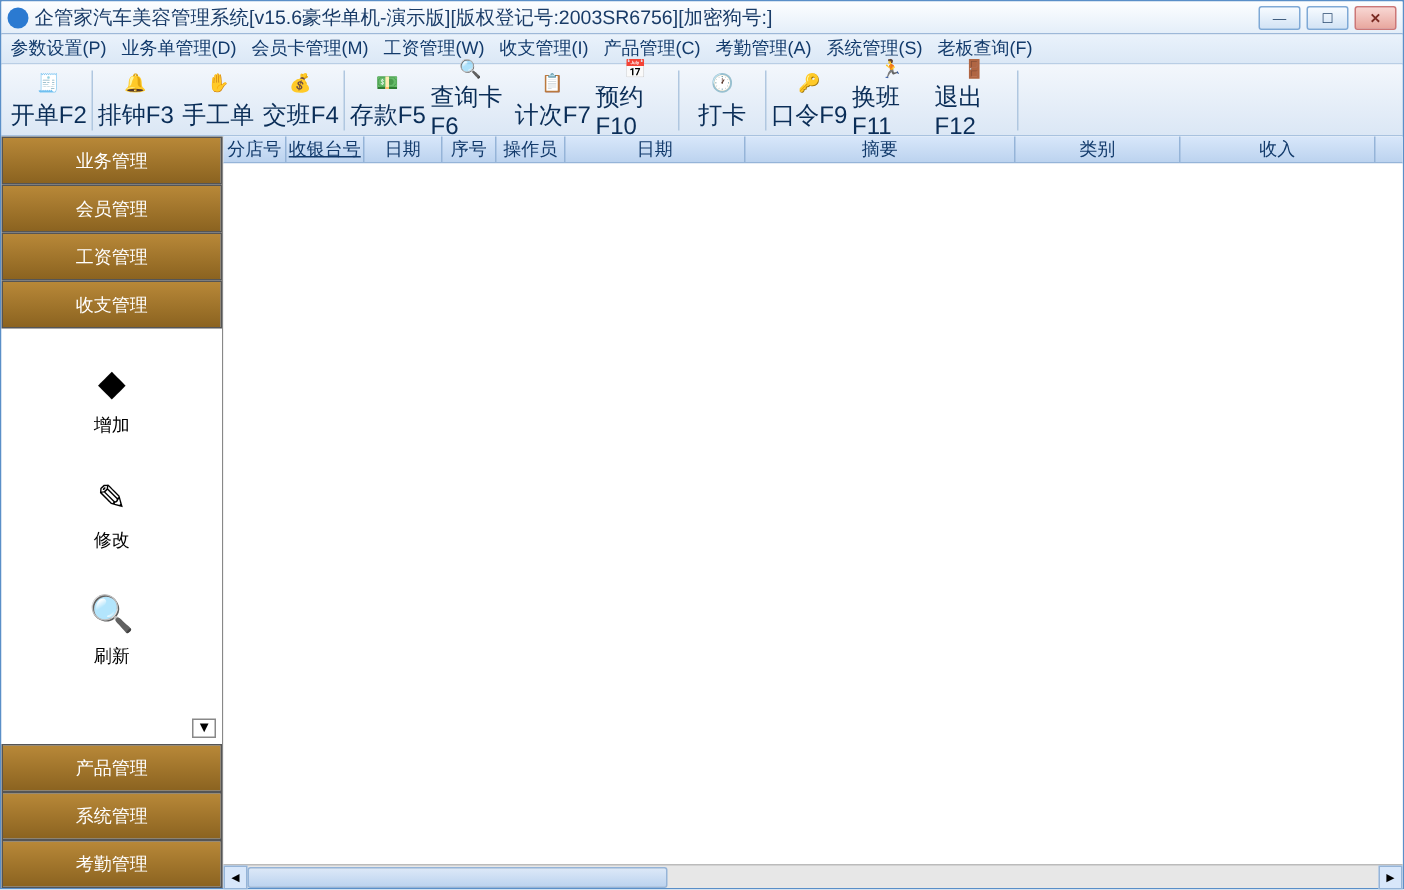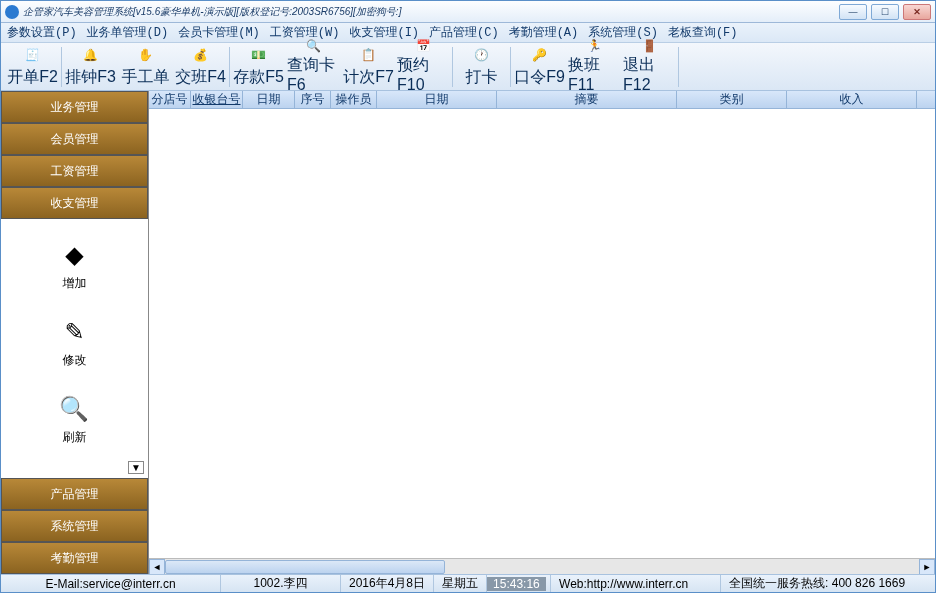--- a/index.html
+++ b/index.html
@@ -2,27 +2,27 @@
 <html><head>
 <meta charset="utf-8">
 <style>
 * { box-sizing: border-box; margin: 0; padding: 0; }
 body { font-family: "SimSun", "宋体", sans-serif; font-size: 12px; background: #fff; width: 936px; height: 593px; overflow: hidden; }
 
 .window { width: 936px; height: 593px; border: 1px solid #5a8fc8; background: #fff; display: flex; flex-direction: column; }
 
 .titlebar { height: 22px; background: linear-gradient(#fdfeff, #e4eef9); display: flex; align-items: center; padding: 0 4px; border-bottom: 1px solid #9db8d8; }
 .titlebar-icon { width: 14px; height: 14px; border-radius: 50%; background: #2b7ad1; margin-right: 4px; display: inline-block; }
-.titlebar-text { flex: 1; color: #1a3c68; font-size: 10px; font-style: italic; }
+.titlebar-text { flex: 1; color: #1a3c68; font-size: 13px; }
 .win-controls { display: flex; gap: 4px; }
 .win-btn { width: 28px; height: 16px; background: linear-gradient(#f7fbff,#d2e3f5); border: 1px solid #7fa9d6; border-radius: 2px; display: flex; align-items: center; justify-content: center; font-size: 9px; color: #2b4a6f; cursor: pointer; }
 .win-btn.close { background: linear-gradient(#f8d7d3,#e8a79e); border-color:#c77; color:#7a2a22; font-weight:bold; }
 
 .menubar { height: 20px; background: linear-gradient(#eaf2fb,#dbe8f6); display: flex; align-items: center; padding: 0 6px; gap: 10px; border-bottom: 1px solid #b9cee5; }
-.menu-item { color: #123a6b; cursor: pointer; font-family: Liberation Mono, monospace; }
+.menu-item { color: #123a6b; cursor: pointer; }
 
 .toolbar { height: 48px; background: linear-gradient(#f3f7fc,#dbe7f5); border-bottom: 1px solid #a8c2df; display: flex; align-items: center; padding: 0 4px; }
 .tool-btn { width: 55px; height: 44px; display: flex; flex-direction: column; align-items: center; justify-content: center; gap: 2px; cursor: pointer; border: 1px solid transparent; }
 .tool-sep { width: 1px; height: 40px; background: #b0c7e0; margin: 0 1px; }
 .tool-icon { width: 20px; height: 20px; display:flex; align-items:center; justify-content:center; }
 .tool-label { font-size: 16px; color: #0a2d57; }
 
 .body-area { flex: 1; display: flex; min-height: 0; }
 
 .sidebar { width: 148px; background: #fff; border-right: 1px solid #888; display: flex; flex-direction: column; }
@@ -175,24 +175,13 @@
       <div class="hscroll">
         <div class="hscroll-btn">◄</div>
         <div class="hscroll-track">
             <div class="hscroll-thumb"></div>
           </div>
         <div class="hscroll-btn">►</div>
       </div>
     </div>
   </div>
 
-  <div class="statusbar">
-    <div class="status-cell" style="flex:0 0 220px;justify-content:center;">E-Mail:service@interr.cn</div>
-    <div class="status-cell" style="flex:0 0 120px;justify-content:center;">1002.李四</div>
-    <div class="status-cell" style="flex:0 0 90px;justify-content:center;">2016年4月8日</div>
-    <div class="status-cell" style="flex:0 0 50px;justify-content:center;">星期五</div>
-    <div class="status-cell" style="flex:0 0 64px;padding:0;">
-        <span class="status-time">15:43:16</span>
-      </div>
-    <div class="status-cell" style="flex:0 0 170px;">Web:http://www.interr.cn</div>
-    <div class="status-cell" style="flex:1;border-right:none;">全国统一服务热线: 400 826 1669</div>
-  </div>
 </div>
 
 </body></html>

